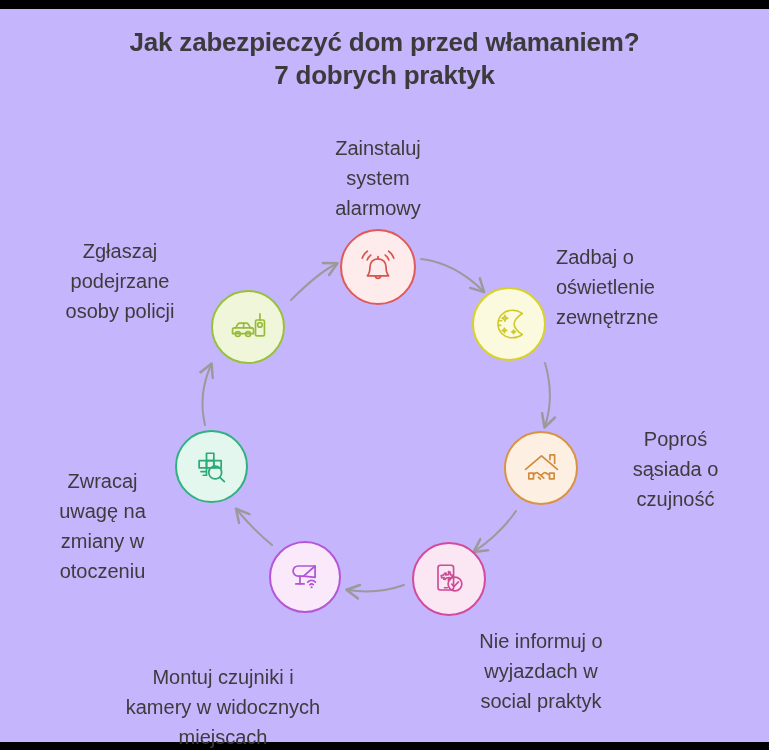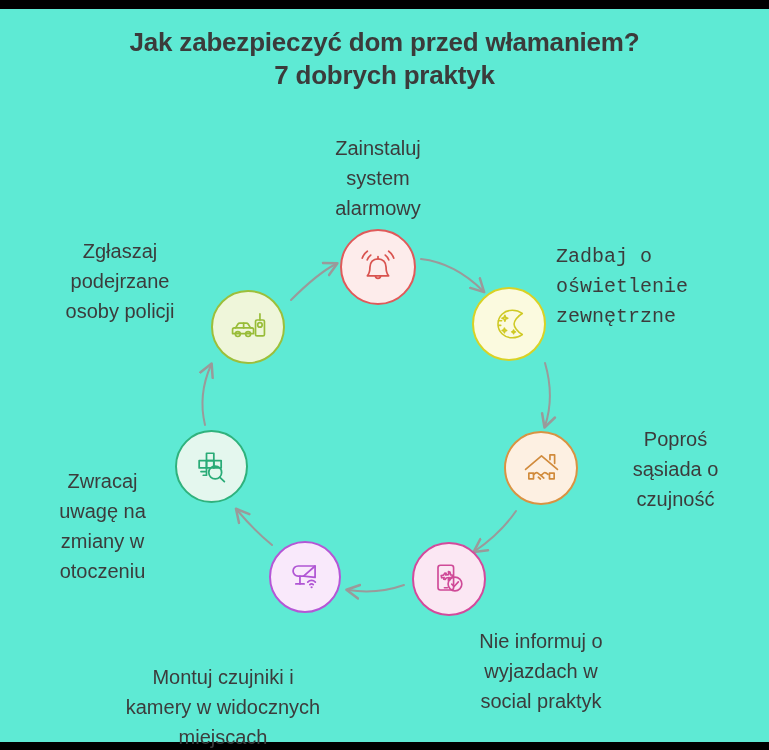--- a/index.html
+++ b/index.html
@@ -10,21 +10,21 @@
   body {
     width: 769px;
     height: 750px;
     font-family: "Liberation Sans", sans-serif;
     overflow: hidden;
   }
   #page {
     position: relative;
     width: 769px;
     height: 750px;
-    background: #5eead4;
+    background: #c4b5fd;
     overflow: hidden;
   }
   .bar-top {
     position: absolute;
     left: 0;
     top: 0;
     width: 769px;
     height: 9px;
     background: #000000;
   }
@@ -129,21 +129,21 @@
     <svg width="44" height="44" viewBox="0 0 48 48">
       <g fill="none" stroke="#cfc924" stroke-width="1.7" stroke-linecap="round" stroke-linejoin="round">
         <path d="M36.5 12.5c-5.5 3-9 8.4-9 11.5s3.5 8.5 9 11.5c-3 2.2-6.8 3.5-10.9 3.5-9.1 0-15.6-6.8-15.6-15s6.5-15 15.6-15c4.1 0 7.9 1.3 10.9 3.5z" transform="translate(2,0)"></path>
         <path d="M12.5 20.5h3.5 M12.5 25.5h2.5"></path>
         <path d="M19.5 14.5l.9 2.3 2.3.9-2.3.9-.9 2.3-.9-2.3-2.3-.9 2.3-.9z"></path>
         <path d="M19 28.5l.7 1.8 1.8.7-1.8.7-.7 1.8-.7-1.8-1.8-.7 1.8-.7z"></path>
         <path d="M29 30.5l.6 1.5 1.5.6-1.5.6-.6 1.5-.6-1.5-1.5-.6 1.5-.6z"></path>
       </g>
     </svg>
   </div>
-  <div class="label l" style="left:556px; top:242px; width:205px;font-family:Liberation Mono, monospace;">Zadbaj o
+  <div class="label l" style="left:556px; top:242px; width:205px;">Zadbaj o
 oświetlenie
 zewnętrzne</div>
 
   <div class="node" style="left:504px; top:431px; width:74px; height:74px; background:#fdf0e2; border:2px solid #d99342;">
     <svg width="45" height="45" viewBox="0 0 48 48">
       <g fill="none" stroke="#d18b3c" stroke-width="1.8" stroke-linecap="round" stroke-linejoin="round">
         <path d="M7 25 L24 10.5 L41 25"></path>
         <path d="M33 14.5V9.5h5v9"></path>
         <path d="M10.5 29h5v6h-5z"></path>
         <path d="M32.5 29h5v6h-5z"></path>

